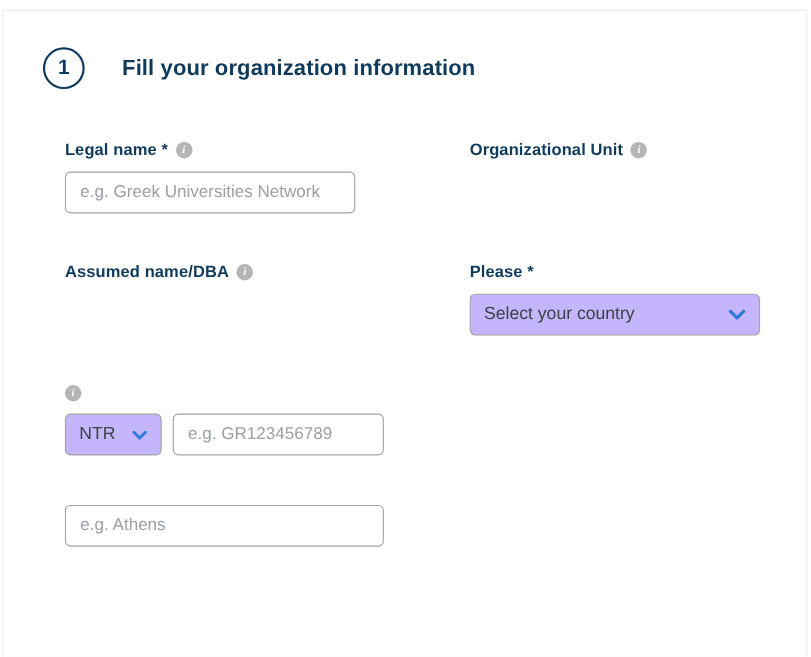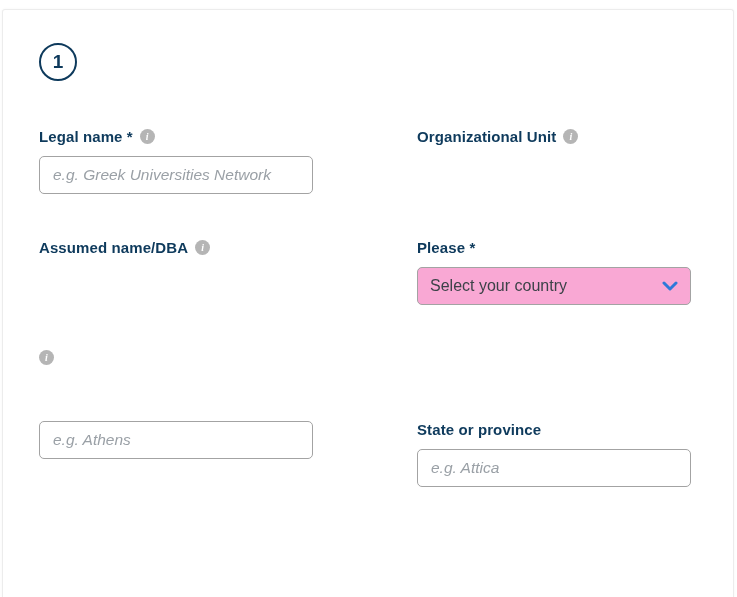--- a/index.html
+++ b/index.html
@@ -23,43 +23,43 @@
   .card-inner{padding:33px 42px 0 36px;}
   
   .step-header{display:flex;align-items:center;gap:34px;margin-bottom:47px;}
   .step-circle{
     width:38px;height:38px;border:2px solid var(--navy);border-radius:50%;
     display:flex;align-items:center;justify-content:center;flex:0 0 auto;
     color:var(--navy);font-size:19px;font-weight:700;
   }
   .step-title{color:var(--navy);font-size:20px;font-weight:700;letter-spacing:0.1px;}
   
-  .form-row{display:flex;gap:104px;margin-bottom:45px;}
+  .form-row{display:flex;gap:104px;margin-bottom:45px;margin-left:20px;}
   .col{width:290px;}
   .field-label{
     display:flex;align-items:center;gap:7px;
     color:var(--navy);font-size:15px;font-weight:700;
     margin-bottom:11px;letter-spacing:0.1px;
   }
   .info-icon{
     width:15px;height:15px;border-radius:50%;background:var(--info-gray);
     color:#fff;font-size:10px;font-weight:700;line-height:15px;text-align:center;
     font-family:"Liberation Serif","DejaVu Serif",serif;font-style:italic;
     flex:0 0 auto;cursor:default;
   }
   .text-input{
     width:100%;height:38px;border:1px solid var(--input-border);border-radius:5px;
     padding:0 13px;font-size:15.5px;color:#333;outline:none;
-    font-family:"Liberation Sans","DejaVu Sans",sans-serif;background:#fff;font-style:italic;
+    font-family:"Liberation Sans","DejaVu Sans",sans-serif;background:#fff;
   }
   .text-input::placeholder{color:var(--placeholder);opacity:1;}
   .select-box{
     width:100%;height:38px;border:1px solid var(--input-border);border-radius:5px;
     padding:0 12px;display:flex;align-items:center;justify-content:space-between;
-    background:#f9a8d4;cursor:pointer;
+    background:#c4b5fd;cursor:pointer;
   }
   .select-box .select-value{color:var(--select-text);font-size:16px;}
   .chevron{flex:0 0 auto;margin-left:8px;}
   
   .identifier-row{display:flex;gap:10px;width:290px;}
   .mini-select{width:88px;flex:0 0 auto;}
   .identifier-input{width:192px;}
   
   .section-note{
     color:var(--navy);font-size:15px;font-weight:700;
@@ -69,20 +69,21 @@
 </head>
 <body>
 
 <div class="card">
   <div class="card-inner">
 
     <div class="step-header">
       <div class="step-circle">
         <span>1</span>
       </div>
+      <div class="step-title">Fill your organization information</div>
     </div>
 
     <div class="form-row">
       <div class="col">
         <div class="field-label">
           <span>Legal name *</span>
           <span class="info-icon">i</span>
         </div>
         <input class="text-input" type="text" placeholder="e.g. Greek Universities Network" style="">
       </div>
@@ -112,30 +113,33 @@
           </svg>
         </div>
       </div>
     </div>
 
     <div class="form-row">
       <div class="col">
         <div class="field-label">
           <span class="info-icon">i</span>
         </div>
+        <div class="identifier-row">
+          <div class="select-box mini-select">
+            <span class="select-value">NTR</span>
+            <svg class="chevron" width="14" height="9" viewBox="0 0 16 10">
+              <polyline points="2,2 8,8 14,2" fill="none" stroke="#2e79d9" stroke-width="3" stroke-linecap="round" stroke-linejoin="round"></polyline>
+            </svg>
+          </div>
+          <input class="text-input identifier-input" type="text" placeholder="e.g. GR123456789" style="">
+        </div>
       </div>
     </div>
 
 
     <div class="form-row">
       <div class="col">
         <input class="text-input" type="text" placeholder="e.g. Athens" style="">
       </div>
-      <div class="col">
-        <div class="field-label">
-          <span>State or province</span>
-        </div>
-        <input class="text-input" type="text" placeholder="e.g. Attica" style="">
-      </div>
     </div>
 
   </div>
 </div>
 
 </body></html>

